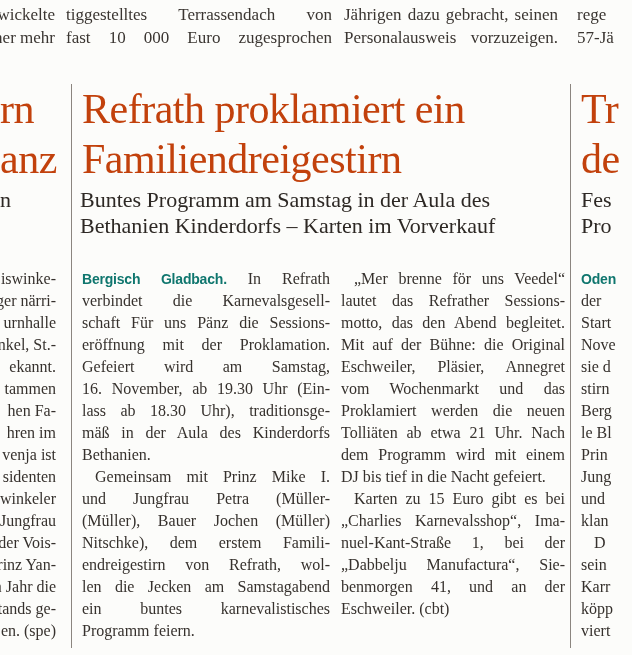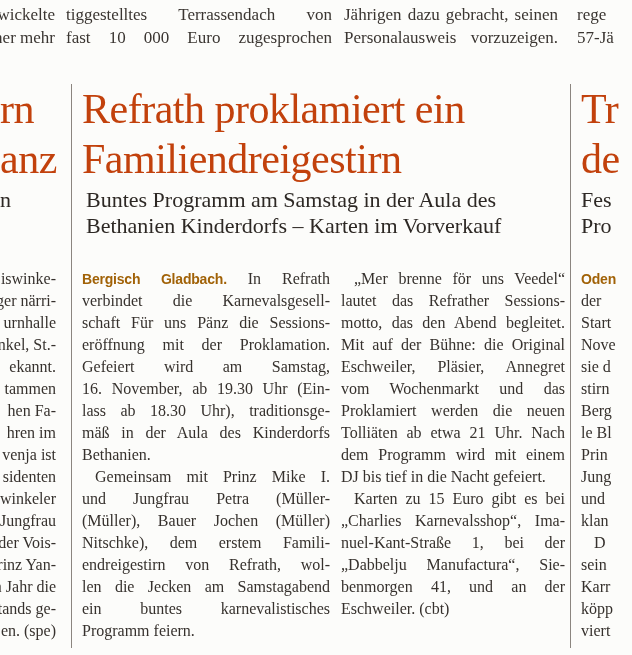--- a/index.html
+++ b/index.html
@@ -62,38 +62,38 @@
     line-height: 22px;
     height: 22px;
     overflow: hidden;
     color: #36312d;
   }
   .leadin {
     font-family: "Liberation Sans", sans-serif;
     font-weight: bold;
     font-size: 14px;
     letter-spacing: -0.2px;
-    color: #a16207;
+    color: #0f766e;
   }
 
   
   .align-justify .line { text-align: justify; text-align-last: justify; }
   .align-justify .line.last { text-align-last: left; }
   .align-right .line { text-align: right; }
   .align-left .line { text-align: left; }
   .line.indent { text-indent: 13px; }
 
   
   .lf-headline { left: 0; top: 84px; width: 66px; }
   .lf-subhead  { left: 0; top: 187px; width: 62px; }
   .lf-body     { left: -60px; top: 268px; width: 116px; }
 
   
   .ma-headline { left: 82px; top: 84px; width: 492px; }
-  .ma-subhead  { left: 86px; top: 187px; width: 492px; }
+  .ma-subhead  { left: 80px; top: 187px; width: 492px; }
   .ma-col1     { left: 82px; top: 268px; width: 248px; }
   .ma-col2     { left: 341px; top: 268px; width: 224px; }
 
   
   .rf-headline { left: 581px; top: 84px; width: 130px; }
   .rf-subhead  { left: 581px; top: 187px; width: 130px; }
   .rf-body     { left: 581px; top: 268px; width: 130px; }
 </style>
 </head>
 <body>

